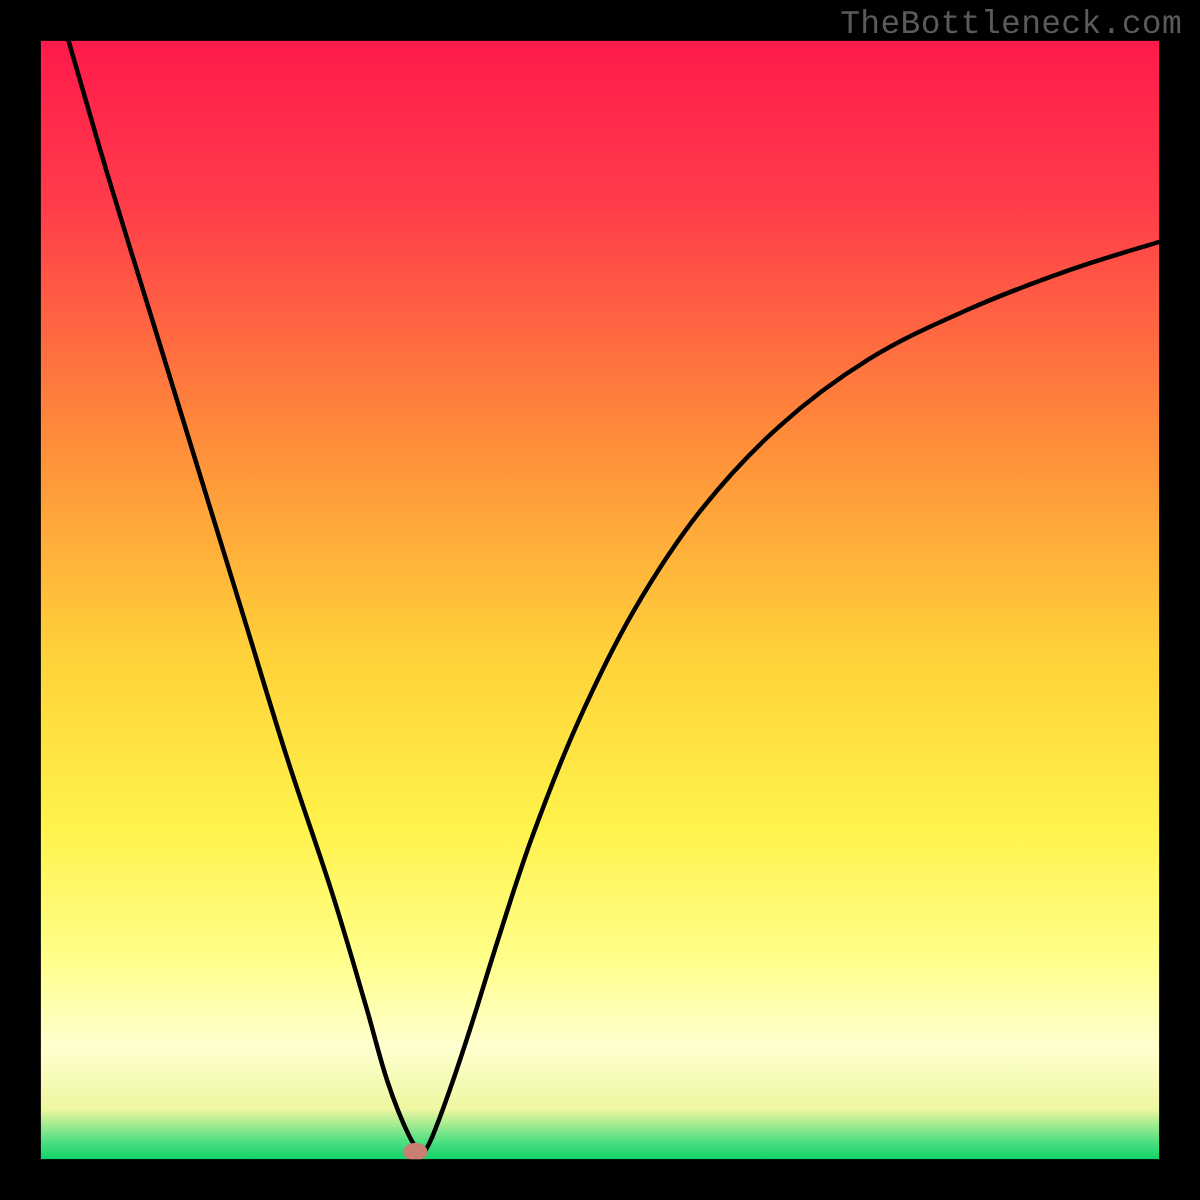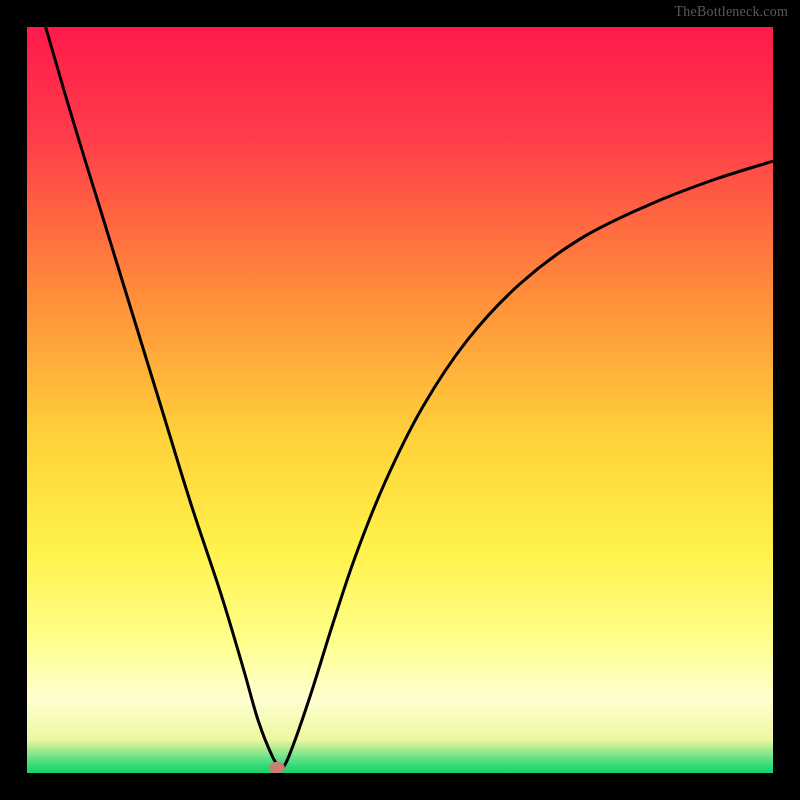--- a/index.html
+++ b/index.html
@@ -22,24 +22,24 @@
     top: 27px;
     width: 746px;
     height: 746px;
     overflow: hidden;
   }
   .watermark {
     position: absolute;
     top: 4px;
     right: 12px;
     color: #5a5a5a;
-    font-size: 14px;
+    font-size: 22px;
     font-weight: 500;
     letter-spacing: 0.2px;
-    font-family: Liberation Serif, serif;
+    font-family: Liberation Mono, monospace;
   }
   svg { display: block; }
 </style>
 </head>
 <body>
 
 <div class="frame">
   <div class="watermark">TheBottleneck.com</div>
   <div class="plot">
     <svg id="chart-svg" width="746" height="746" viewBox="0 0 746 746" preserveAspectRatio="none">

